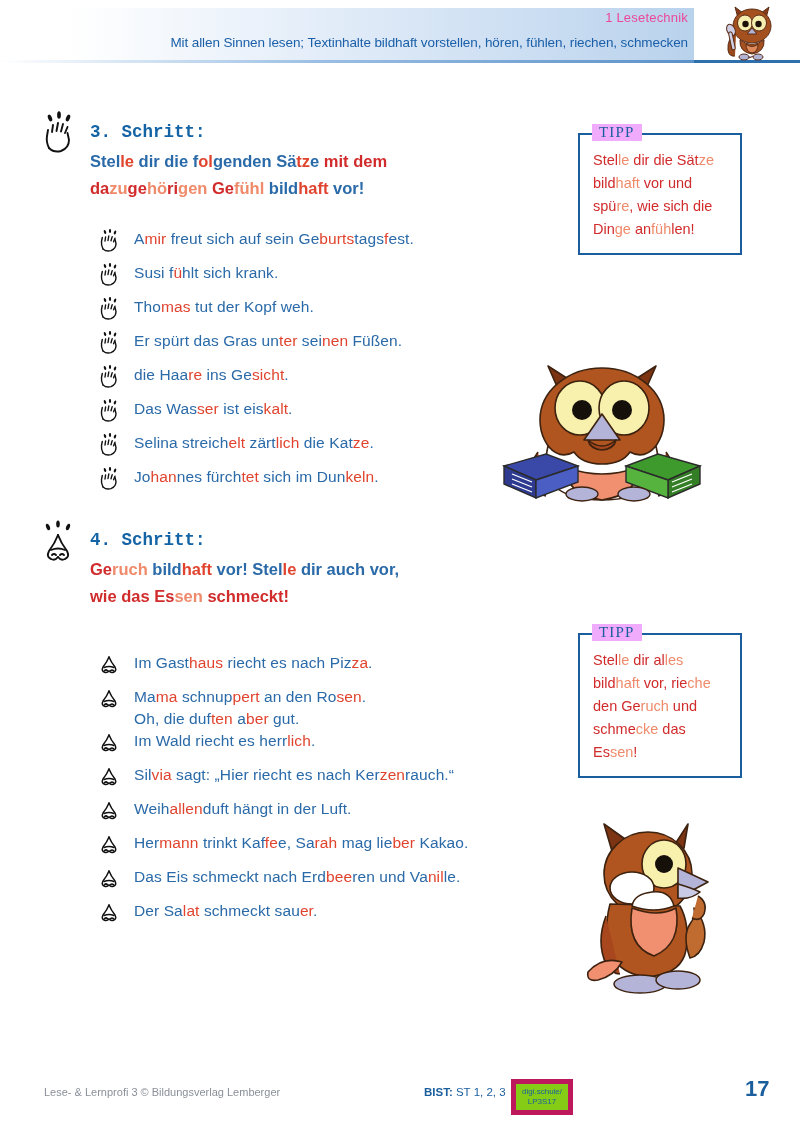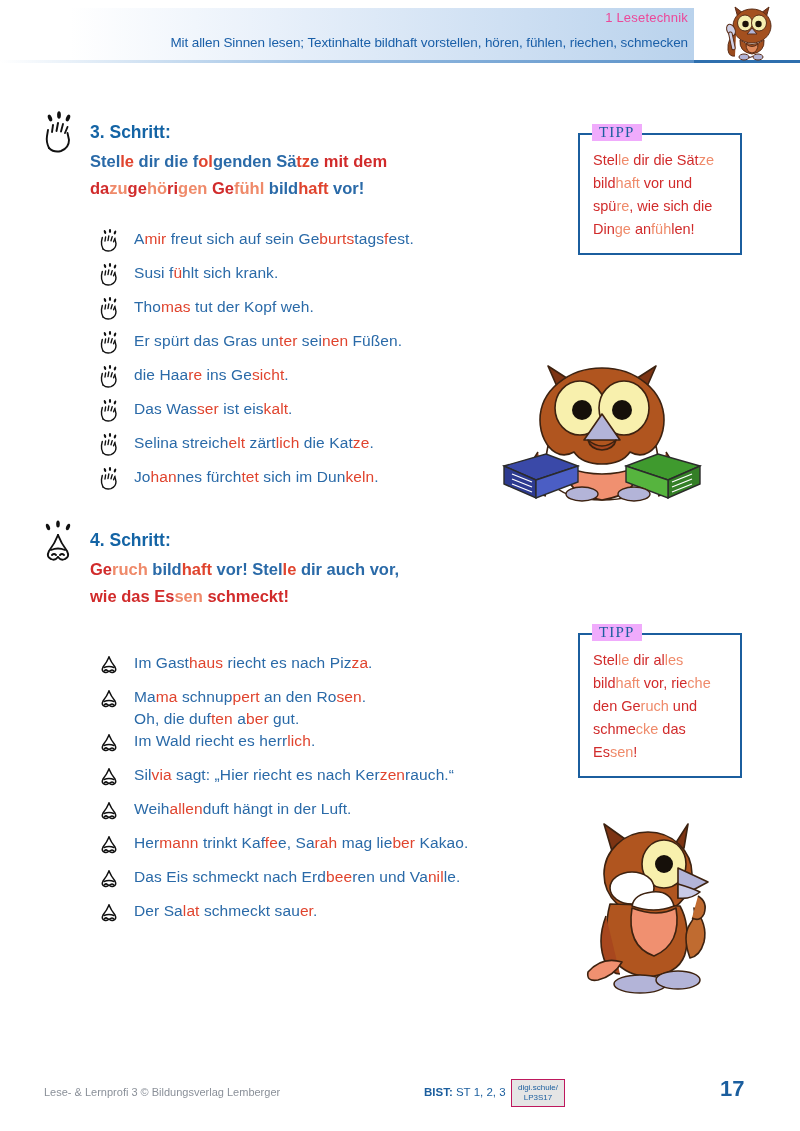--- a/index.html
+++ b/index.html
@@ -41,21 +41,21 @@
   }
   .header-owl {
     position:absolute; left:700px; top:0px; width:96px; height:62px;
   }
 
   
   .step { position:absolute; }
   .step-icon { position:absolute; left:0; top:0; width:46px; height:46px; }
   .step-title {
     position:absolute; left:54px; top:12px;
-    font-size:17.5px; font-weight:bold; color:#1464a5; white-space:nowrap;
+    font-size:17.5px; font-weight:bold; color:#1464a5; white-space:nowrap;font-family:Liberation Mono, monospace;
   }
   .step-lead {
     position:absolute; left:54px; top:38px;
     font-size:16.5px; font-weight:bold; line-height:27px;
     width:520px;
   }
 
   
   .slist { position:absolute; }
   .sitem { position:relative; min-height:34px; padding-left:38px; }
@@ -88,26 +88,26 @@
     position:absolute; left:44px; top:8px;
     font-size:11px; color:#8a9099; white-space:nowrap;
   }
   .footer-bist {
     position:absolute; left:424px; top:8px;
     font-size:11.5px; color:#1b5e9e; white-space:nowrap;
   }
   .footer-bist b { font-weight:bold; }
   .footer-code {
     position:absolute; left:511px; top:1px;
-    border:1px solid #be185d; background:#e5e5e5;
+    border:5px solid #be185d; background:#84cc16;
     padding:3px 6px 3px 6px; text-align:center;
     font-size:8px; color:#1b5e9e; line-height:10px;
   }
   .footer-page {
-    position:absolute; left:720px; top:-2px;
+    position:absolute; left:745px; top:-2px;
     font-size:22px; font-weight:bold; color:#1b5e9e;
   }
 
   .illus { position:absolute; }
 </style>
 </head>
 <body>
 
 <div class="header">
   <div class="header-band"></div>

